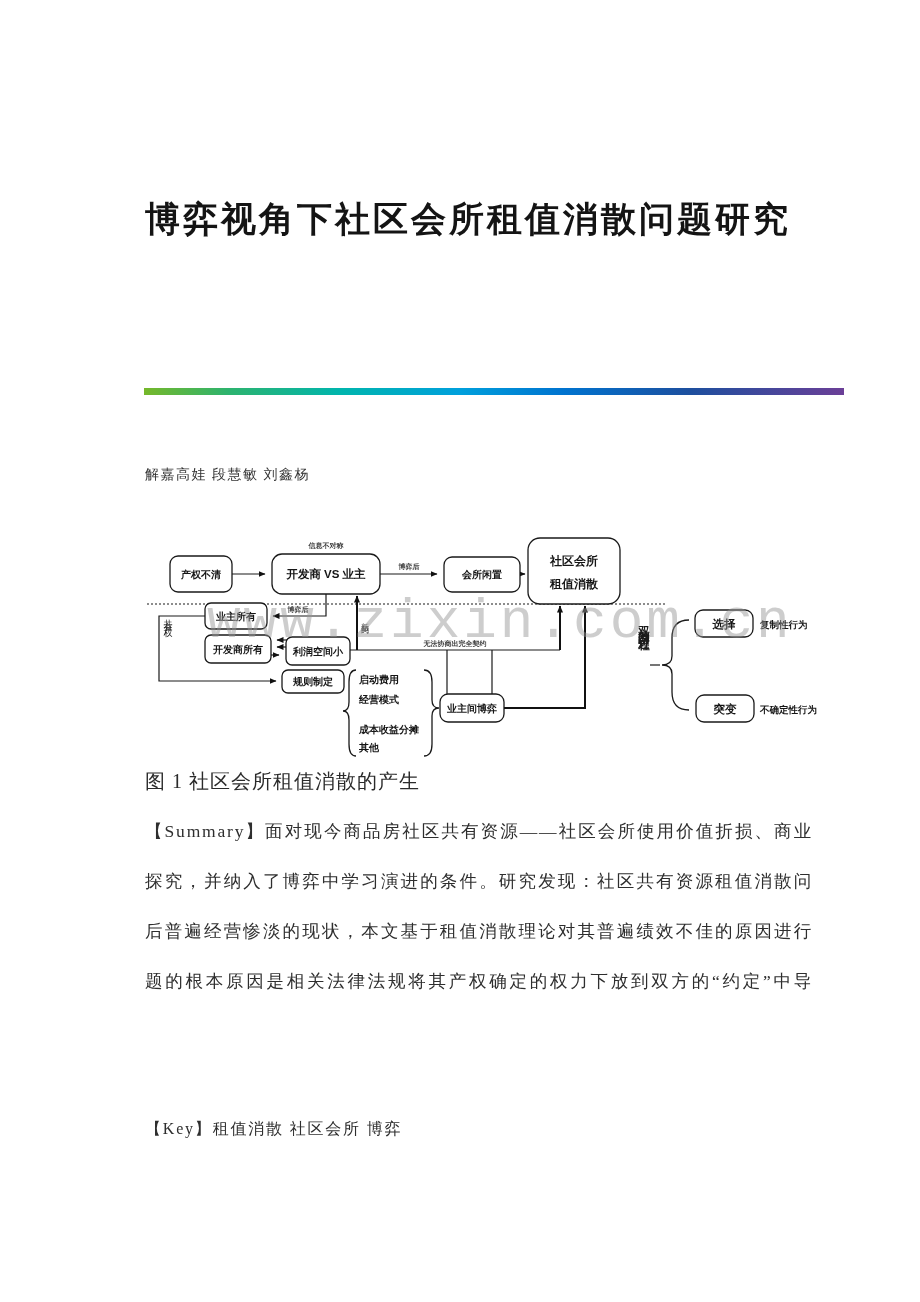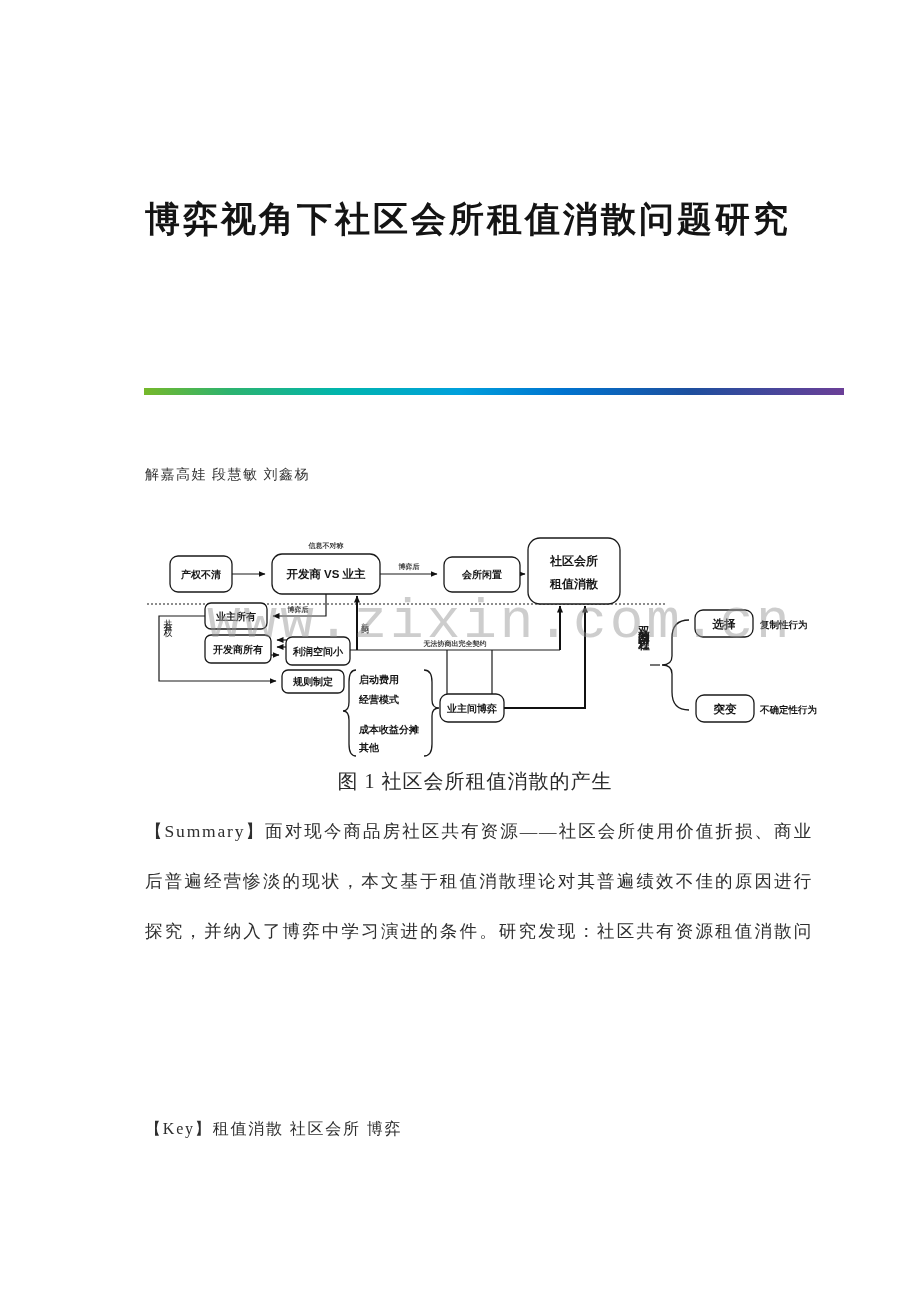--- a/index.html
+++ b/index.html
@@ -27,21 +27,21 @@
   }
   #vt-gongyou{left:16px;top:80px;font-size:9px;letter-spacing:3px;}
   #vt-xinqiyue{left:213px;top:84px;font-size:8px;letter-spacing:2px;color:#3a3a3a;}
   #vt-shuangfang{left:491px;top:84px;font-size:11.5px;letter-spacing:2.5px;font-weight:600;}
   #watermark{
     left:62px;top:58px;font-family:Liberation Mono, monospace;
     font-size:56px;letter-spacing:3px;color:rgba(150,150,150,0.48);
     white-space:nowrap;pointer-events:none;
   }
   #fig-caption{
-    left:145px;top:768px;width:660px;text-align:center;font-size:20px;
+    left:145px;top:768px;width:660px;font-size:20px;
     letter-spacing:1px;color:#2a2a2a;white-space:nowrap;
   }
   #summary-block{left:145px;top:806px;width:668px;font-size:17.5px;color:#2e2e2e;}
   .pline{height:50px;line-height:50px;letter-spacing:1.8px;white-space:nowrap;}
   .jline{text-align:justify;text-align-last:justify;white-space:normal;
          overflow:hidden;}
   #key-line{
     left:145px;top:1104px;width:668px;height:50px;line-height:50px;
     font-size:16px;letter-spacing:1.8px;color:#2e2e2e;white-space:nowrap;
   }
@@ -152,19 +152,20 @@
     <div class="vtext" id="vt-xinqiyue">新契约</div>
     <div class="vtext" id="vt-shuangfang">双方的学习过程</div>
 
     <div id="watermark" class="abs">www.zixin.com.cn</div>
   </div>
 
   <div id="fig-caption" class="abs">图 1 社区会所租值消散的产生</div>
 
   <div id="summary-block" class="abs">
     <div class="pline jline">【Summary】面对现今商品房社区共有资源——社区会所使用价值折损、商业化</div>
+    <div class="pline jline">探究，并纳入了博弈中学习演进的条件。研究发现：社区共有资源租值消散问</div>
     <div class="pline jline">后普遍经营惨淡的现状，本文基于租值消散理论对其普遍绩效不佳的原因进行</div>
-    <div class="pline jline">探究，并纳入了博弈中学习演进的条件。研究发现：社区共有资源租值消散问</div>
+    <div class="pline jline">题的根本原因是相关法律法规将其产权确定的权力下放到双方的“约定”中导</div>
   </div>
 
   <div id="key-line" class="abs">【Key】租值消散 社区会所 博弈</div>
 
 </div>
 
 </body></html>

